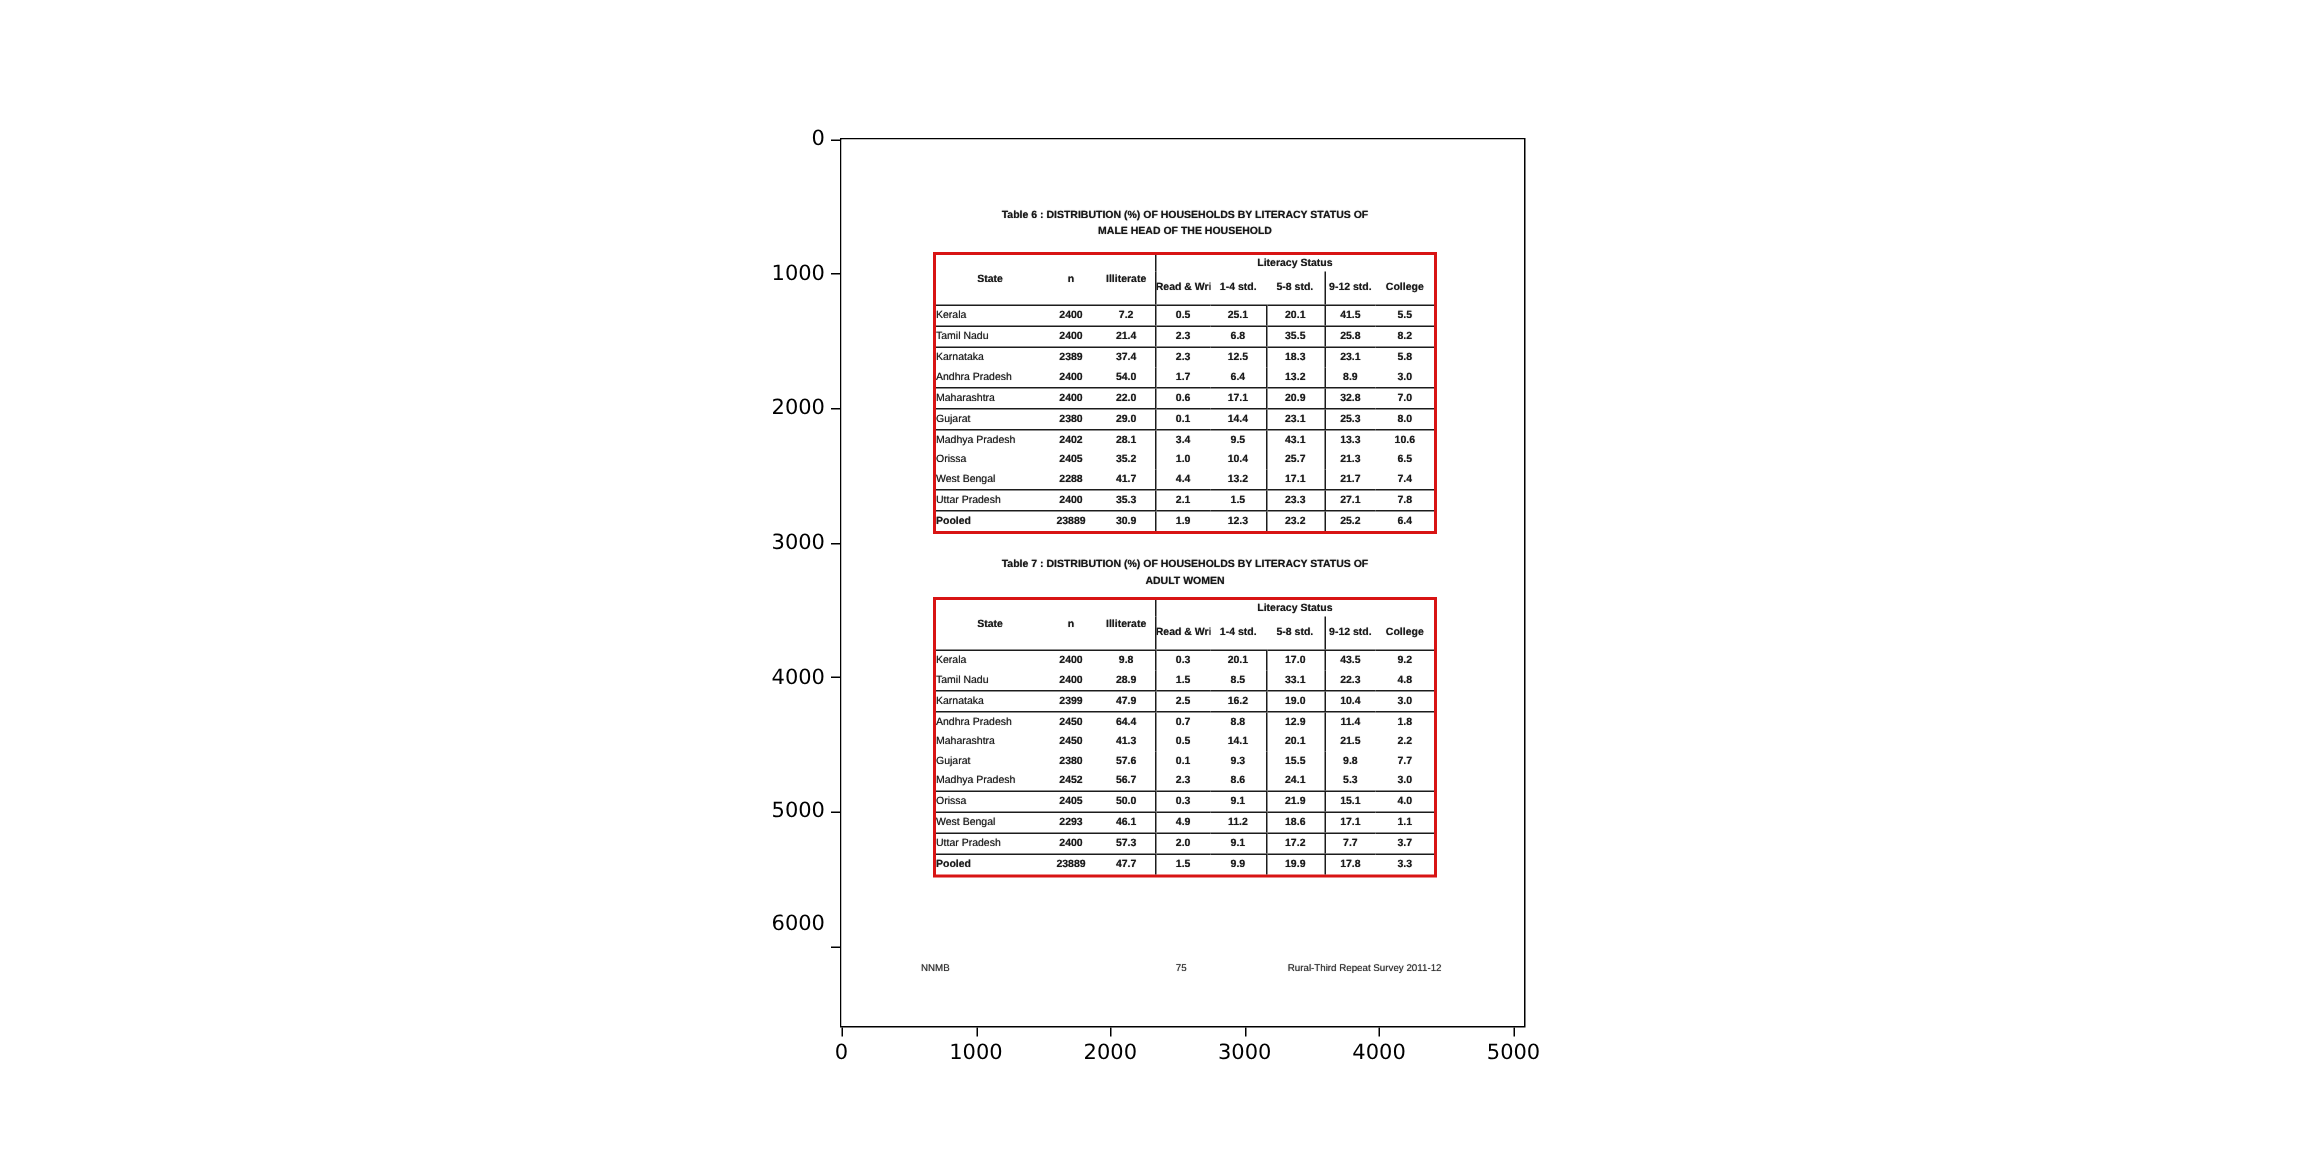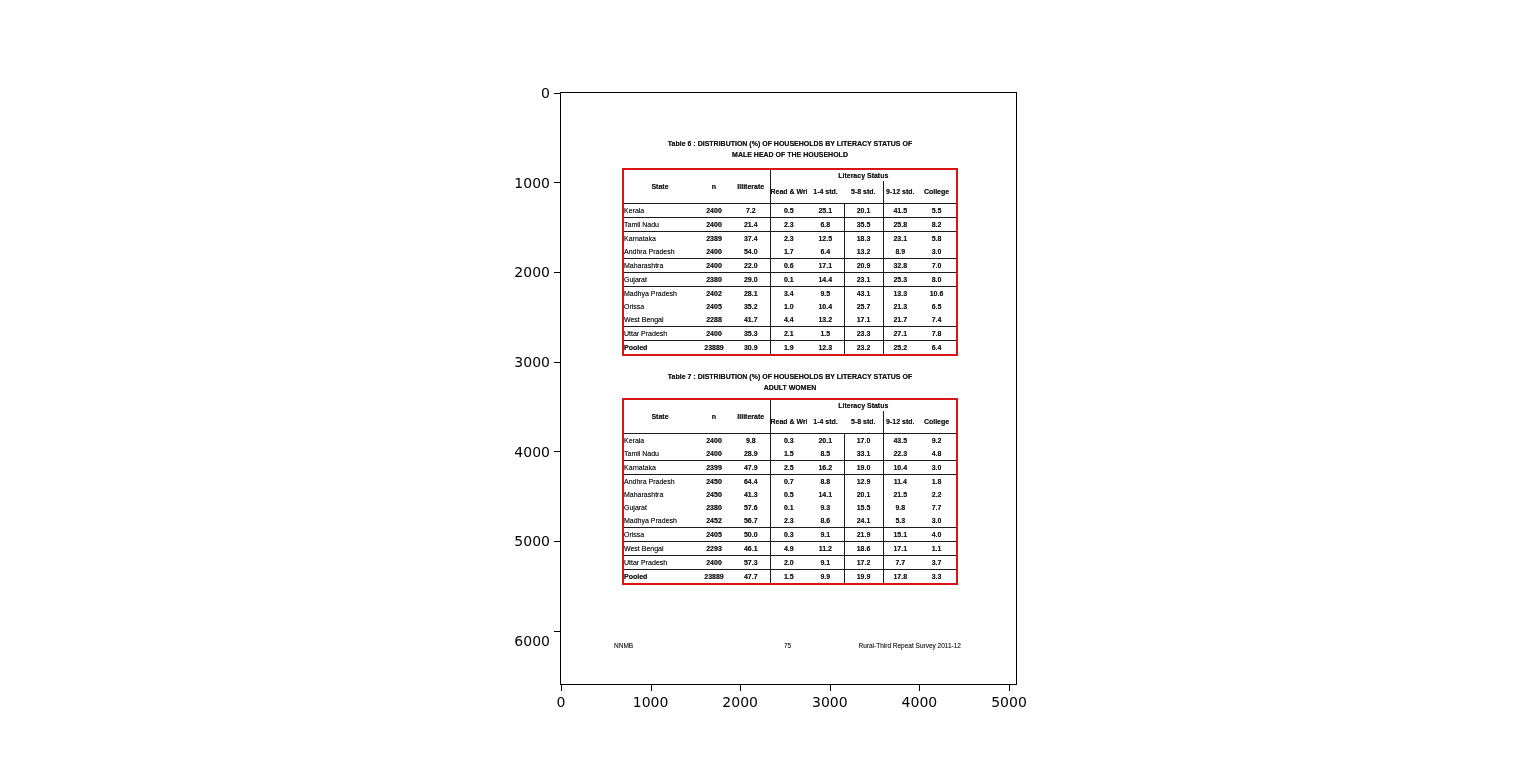--- a/index.html
+++ b/index.html
@@ -356,21 +356,21 @@
       <span class="ytick-label" style="top: 89.67px;">1000</span>
       <span class="ytick-mark" style="top: 178.84px;"></span>
       <span class="ytick-label" style="top: 179.34px;">2000</span>
       <span class="ytick-mark" style="top: 268.51px;"></span>
       <span class="ytick-label" style="top: 269.01px;">3000</span>
       <span class="ytick-mark" style="top: 358.18px;"></span>
       <span class="ytick-label" style="top: 358.68px;">4000</span>
       <span class="ytick-mark" style="top: 447.85px;"></span>
       <span class="ytick-label" style="top: 448.35px;">5000</span>
       <span class="ytick-mark" style="top: 537.52px;"></span>
-      <span class="ytick-label" style="top: 548px;">6000</span>
+      <span class="ytick-label" style="top: 523px;">6000</span>
       <span class="xtick-mark" style="left: 0px;"></span>
       <span class="xtick-label" style="left: 0px;">0</span>
       <span class="xtick-mark" style="left: 89.6px;"></span>
       <span class="xtick-label" style="left: 89.6px;">1000</span>
       <span class="xtick-mark" style="left: 179.2px;"></span>
       <span class="xtick-label" style="left: 179.2px;">2000</span>
       <span class="xtick-mark" style="left: 268.8px;"></span>
       <span class="xtick-label" style="left: 268.8px;">3000</span>
       <span class="xtick-mark" style="left: 358.4px;"></span>
       <span class="xtick-label" style="left: 358.4px;">4000</span>

